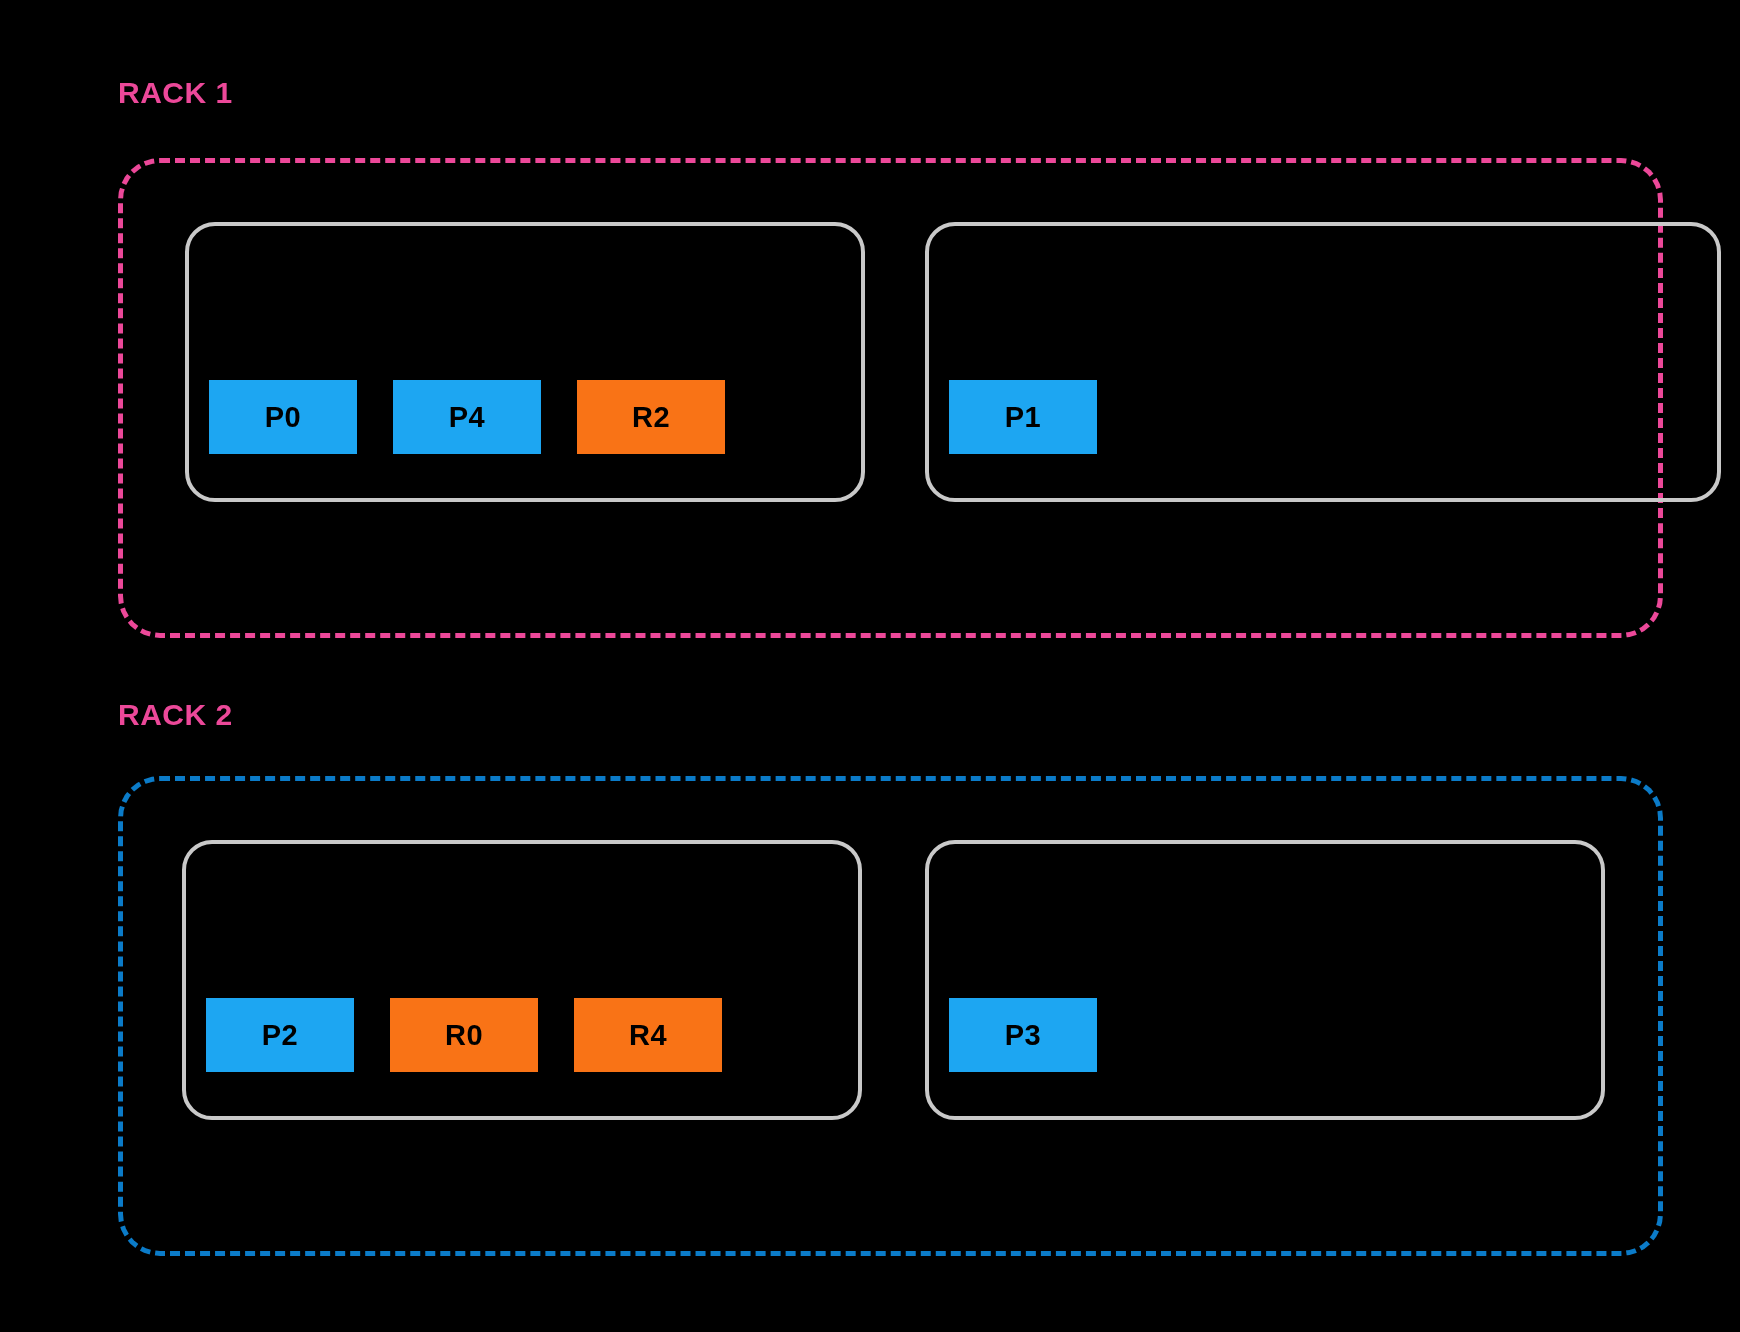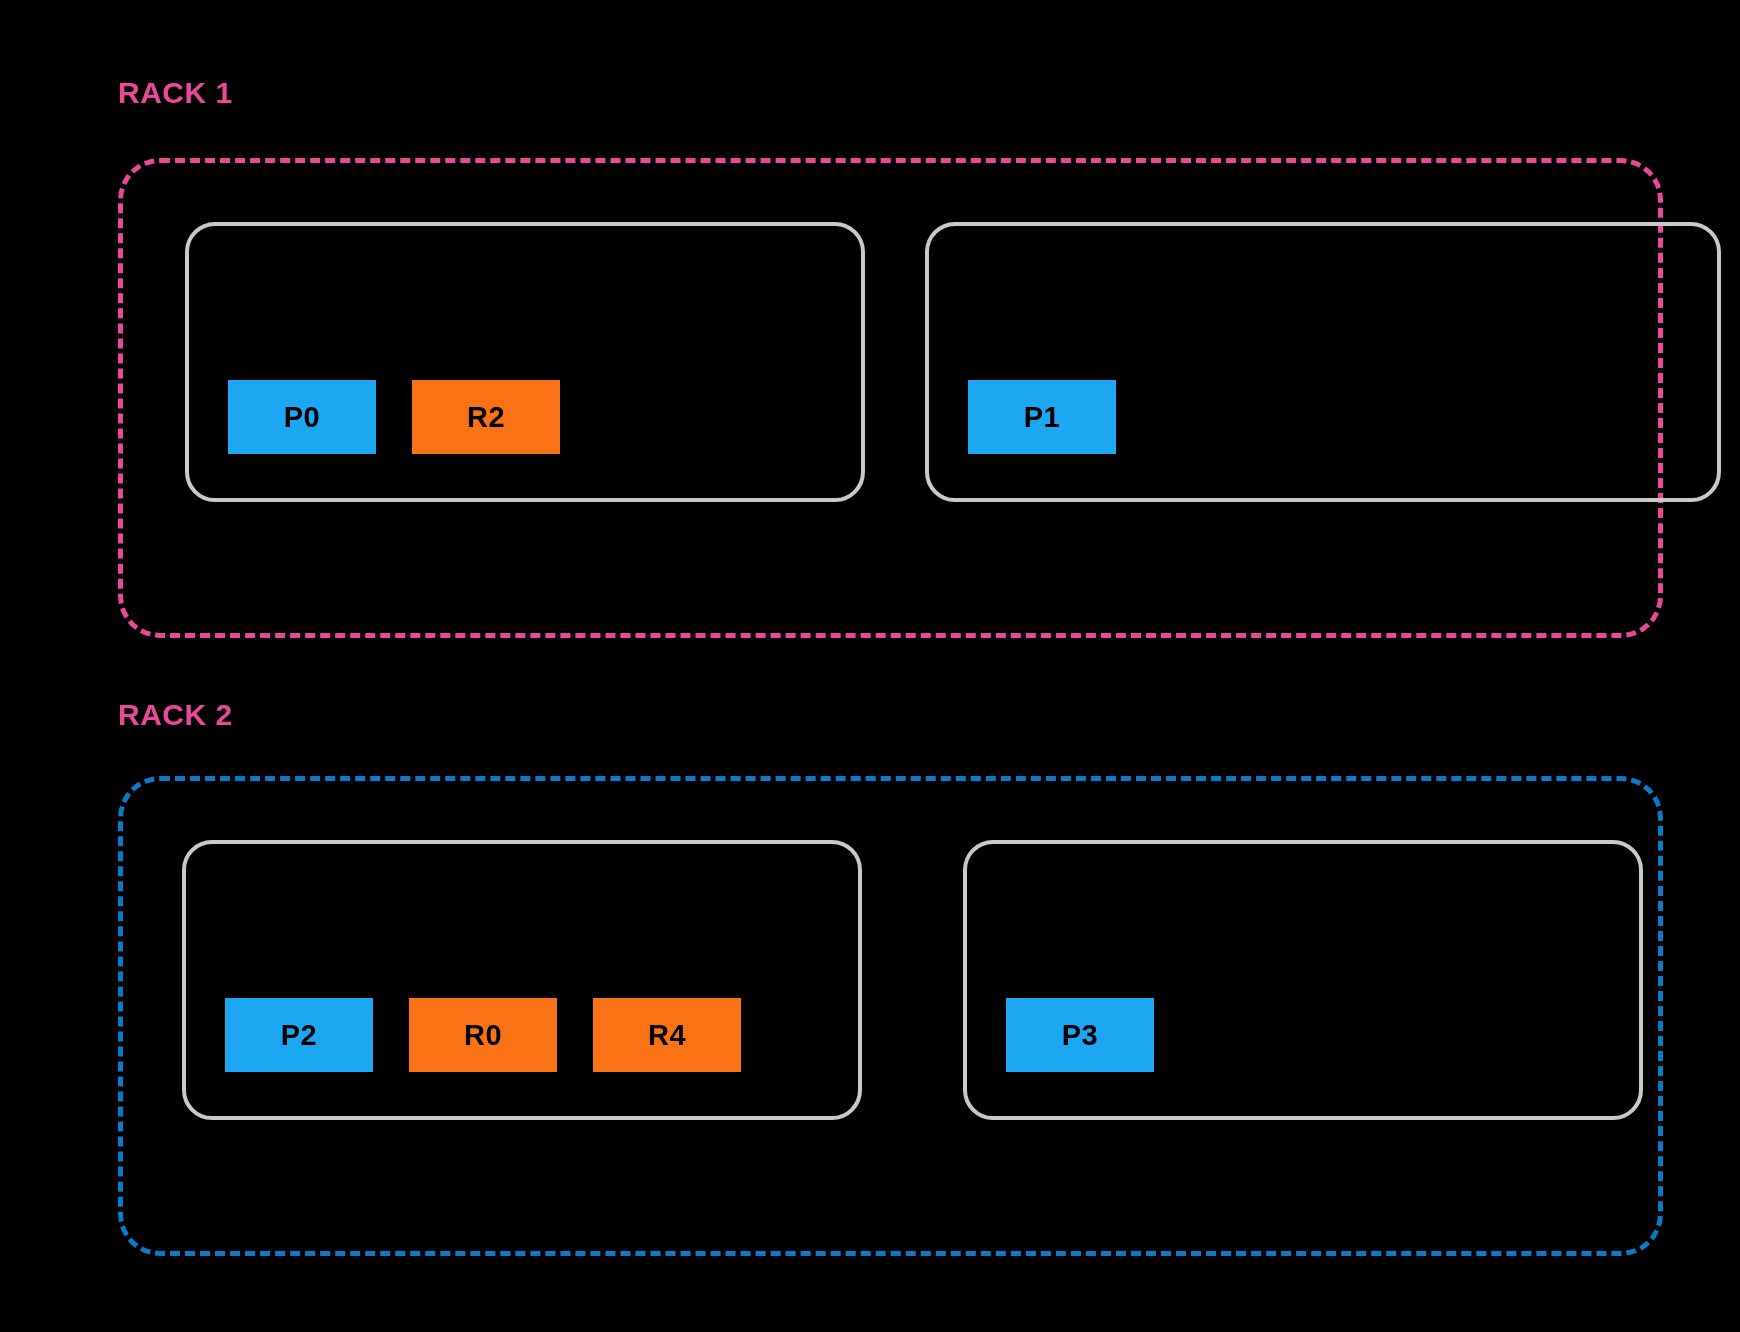--- a/index.html
+++ b/index.html
@@ -58,21 +58,21 @@
     display: flex;
     align-items: flex-end;
     justify-content: flex-start;
   }
 
   .node-inner {
     display: flex;
     flex-direction: row;
     align-items: center;
     gap: 36px;
-    padding-left: 39px;
+    padding-left: 20px;
     padding-bottom: 44px;
   }
 
   
   .chip {
     width: 148px;
     height: 74px;
     display: flex;
     align-items: center;
     justify-content: center;
@@ -92,20 +92,21 @@
 
   <div class="rack-group" style="left:0; top:0; width:1740px; height:660px;">
 
     <div class="rack-label" style="left:118px; top:78px; color:#ec4899;">RACK 1</div>
 
     <div class="rack-box" style="left:118px; top:158px; width:1545px; height:480px; border-color:#ec4899;"></div>
 
     <div class="node-box" style="left:185px; top:222px; width:680px; height:280px;">
       <div class="node-inner">
         <div class="chip partition">P0</div>
+        <div class="chip partition">P4</div>
         <div class="chip replica">R2</div>
       </div>
     </div>
 
     <div class="node-box" style="left:925px; top:222px; width:796px; height:280px;">
       <div class="node-inner">
         <div class="chip partition">P1</div>
       </div>
     </div>
   </div>
@@ -117,20 +118,20 @@
     <div class="rack-box" style="left:118px; top:776px; width:1545px; height:480px; border-color:#0b7bc8;"></div>
 
     <div class="node-box" style="left:182px; top:840px; width:680px; height:280px;">
       <div class="node-inner">
         <div class="chip partition">P2</div>
         <div class="chip replica">R0</div>
         <div class="chip replica">R4</div>
       </div>
     </div>
 
-    <div class="node-box" style="left:925px; top:840px; width:680px; height:280px;margin-left:38px;">
+    <div class="node-box" style="left:925px; top:840px; width:680px; height:280px;">
       <div class="node-inner">
         <div class="chip partition">P3</div>
       </div>
     </div>
   </div>
 
 </div>
 
 </body></html>

